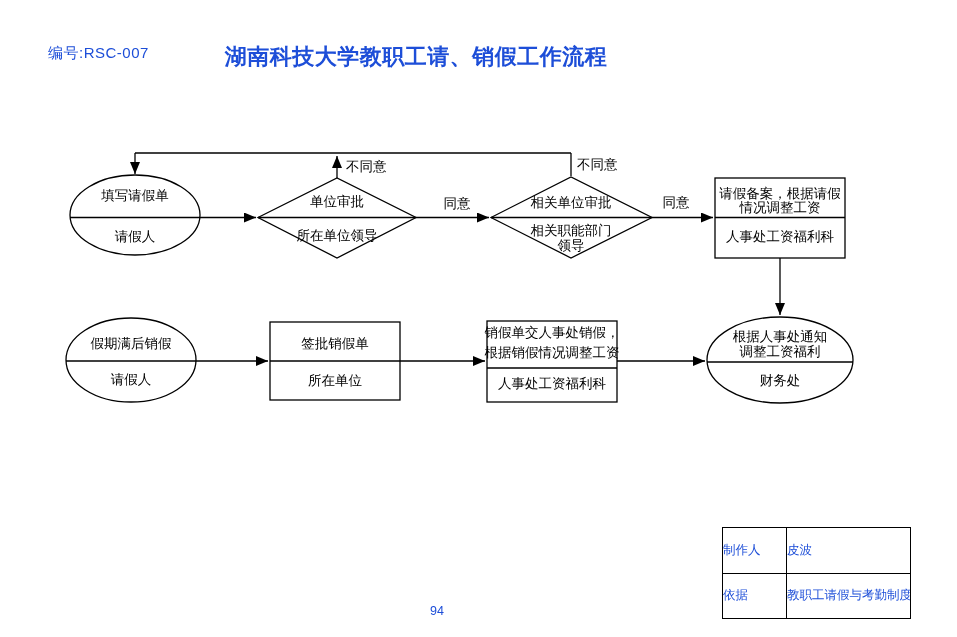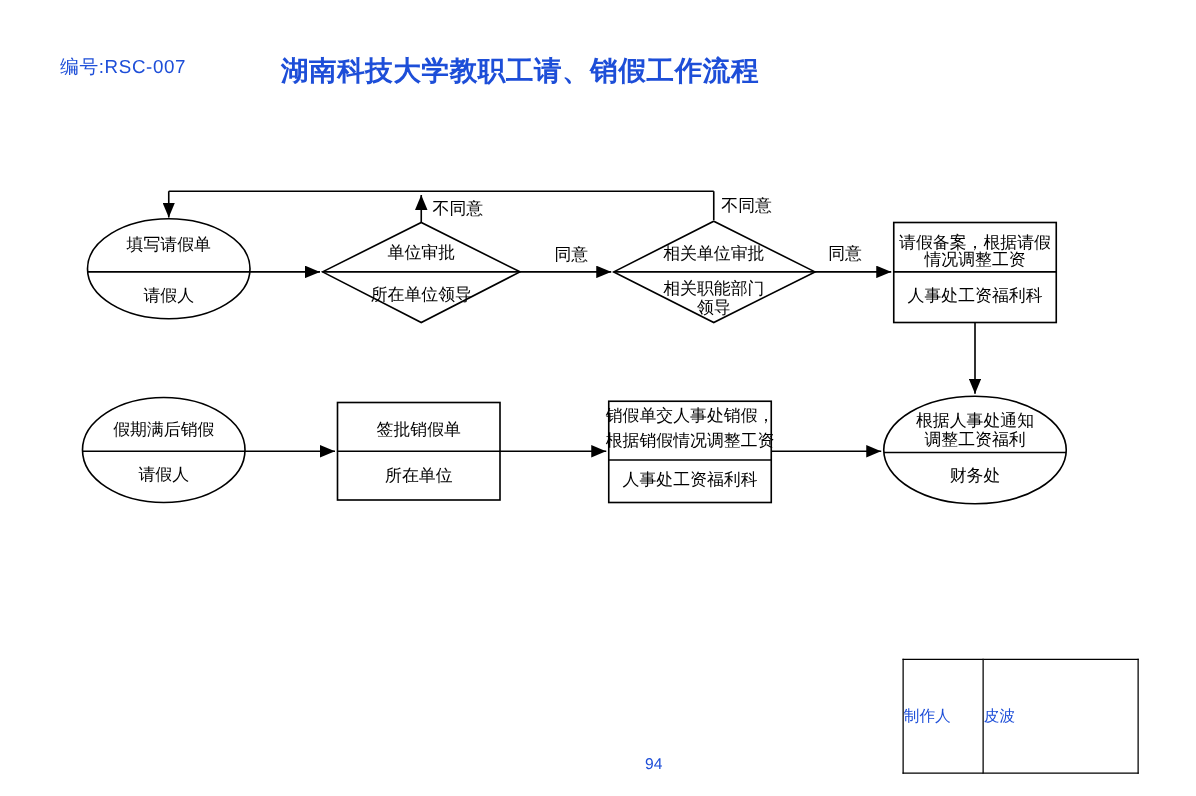--- a/index.html
+++ b/index.html
@@ -35,21 +35,21 @@
   .info-table td{
     border:1.5px solid #000000;
     vertical-align:middle;
     font-size:12.5px;white-space:nowrap;
     padding:0;overflow:hidden;
   }
   .info-table td.c1{width:63px;}
   .info-table td.c2{width:123px;}
   .page-number{
     position:absolute;left:430px;top:604px;width:100px;
-    text-align:right;font-size:12.5px;
+    text-align:left;font-size:12.5px;
   }
 </style>
 </head>
 <body>
 
 <div class="page">
 
   <div class="doc-number">编号:RSC-007</div>
   <div class="doc-title">湖南科技大学教职工请、销假工作流程</div>
 
@@ -122,18 +122,22 @@
     <text class="node-text" x="780" y="356" text-anchor="middle">调整工资福利</text>
     <text class="node-text" x="780" y="385" text-anchor="middle">财务处</text>
   </svg>
 
   <table class="info-table">
     <tbody>
       <tr>
         <td class="c1">制作人</td>
         <td class="c2">皮波</td>
       </tr>
+      <tr>
+        <td class="c1">依据</td>
+        <td class="c2">教职工请假与考勤制度</td>
+      </tr>
     </tbody>
   </table>
 
   <div class="page-number">94</div>
 
 </div>
 
 </body></html>

